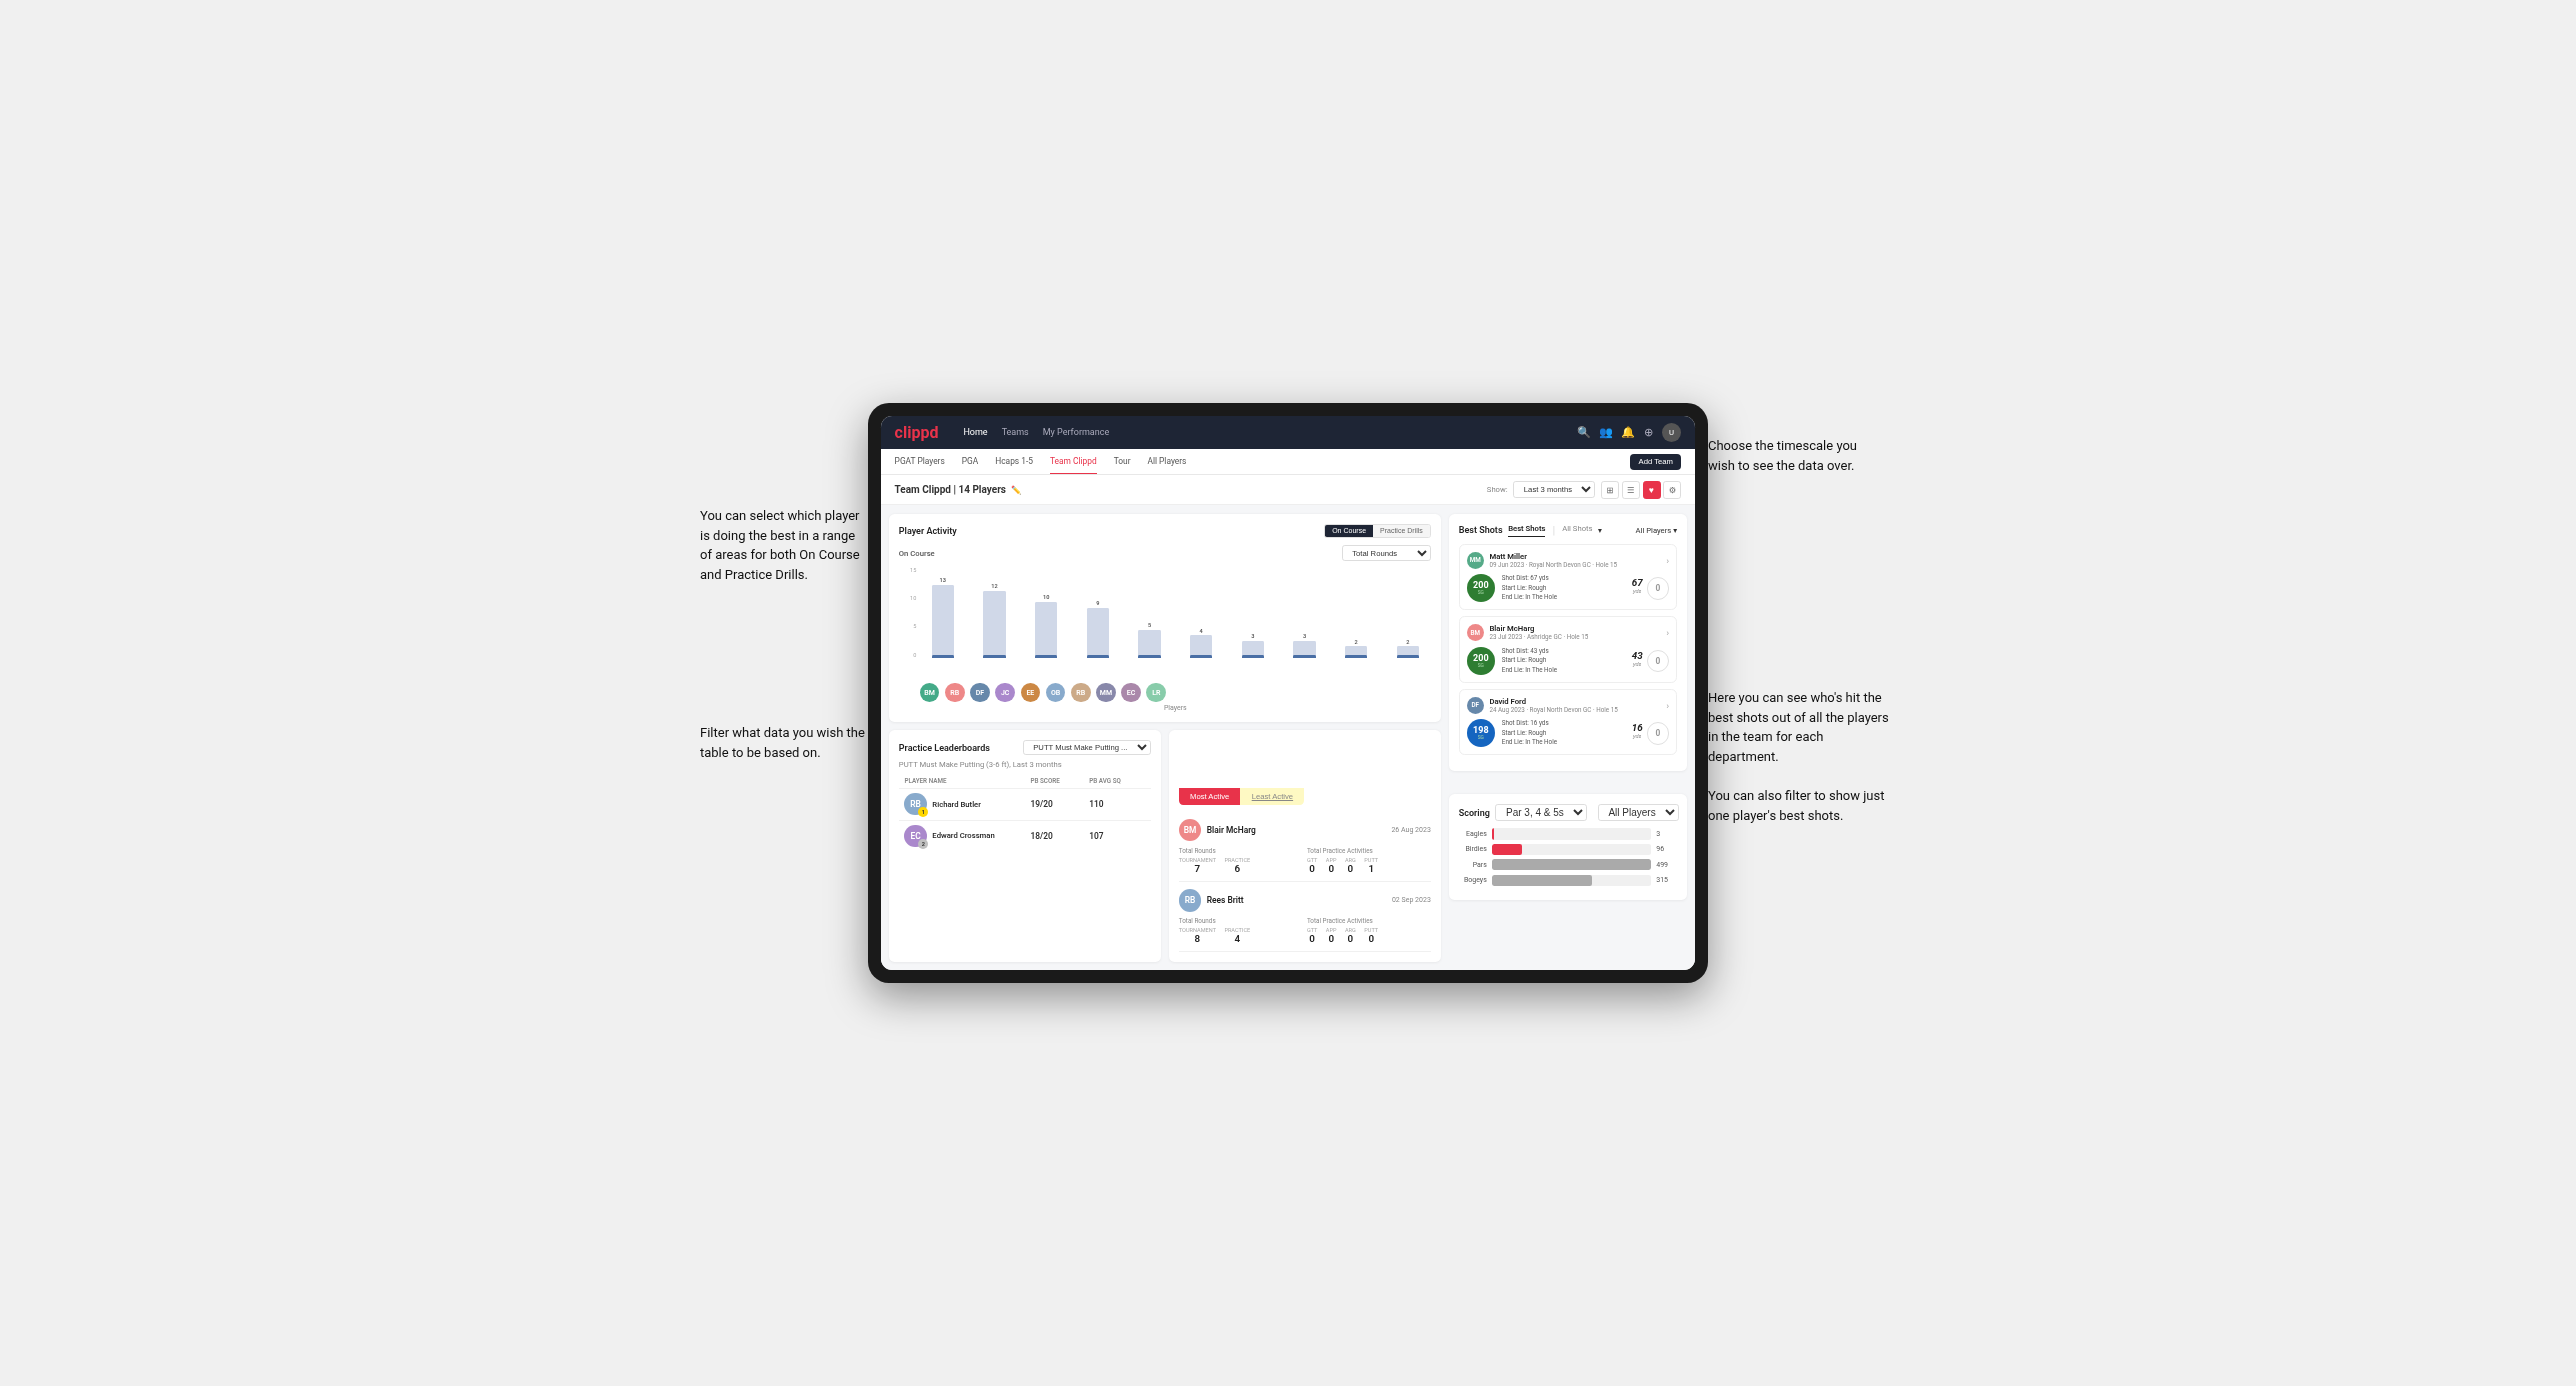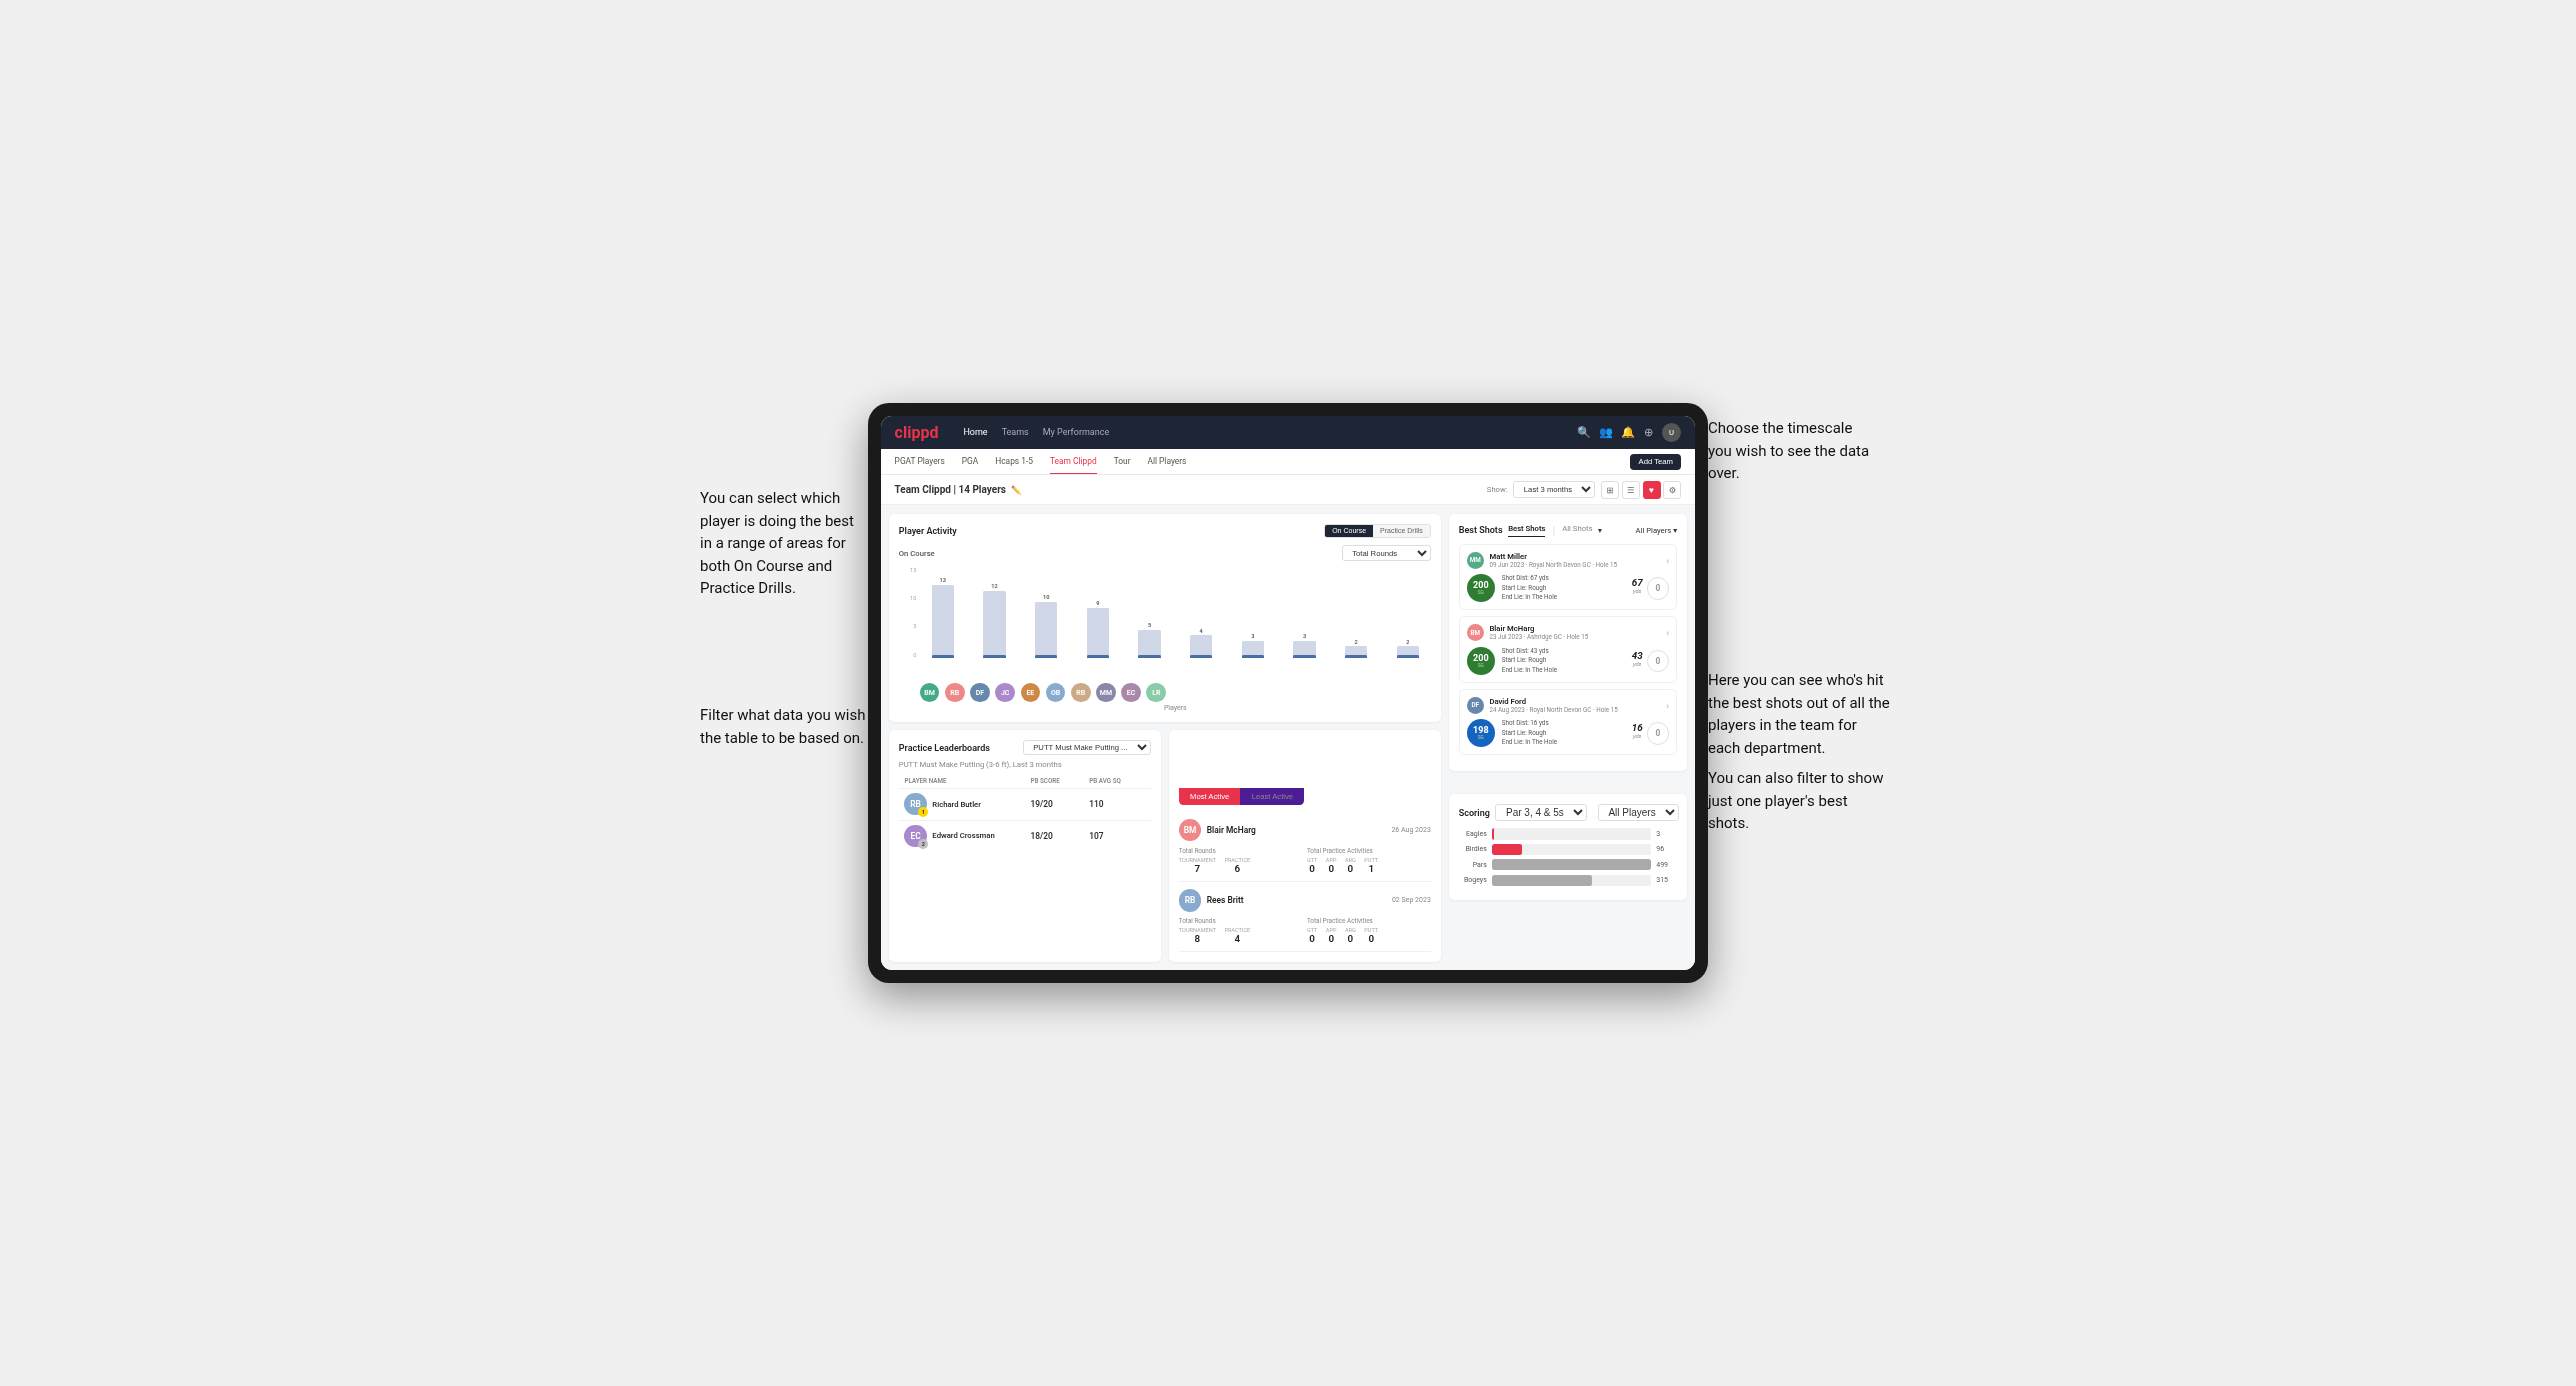--- a/index.html
+++ b/index.html
@@ -14,24 +14,25 @@
     }
 
     .page-wrapper {
       position: relative;
       width: 840px;
     }
 
     
     .annotation {
       position: absolute;
-      font-size: 15px;
+      font-size: 13px;
       line-height: 1.5;
       color: #111;
       max-width: 154px;
+      margin-top: 19px;
     }
     .annotation-top-right {
       top: 14px;
       right: -168px;
       max-width: 168px;
     }
     .annotation-left-top {
       left: -168px;
       top: 84px;
       max-width: 168px;
@@ -620,22 +621,23 @@
       font-size: 7.7px;
       cursor: pointer;
       border: none;
       margin-top: 48px;
     }
     .activity-btn.active {
       background: #e8334a;
       color: #fff;
     }
     .activity-btn.inactive {
-      background: #4c1d95;
+      background: #fef9c3;
       color: #888;
+      text-decoration: underline;
     }
 
     .activity-player-card {
       padding: 7px 0;
       border-bottom: 0.7px solid #f0f0f0;
     }
     .activity-player-header {
       display: flex;
       align-items: center;
       gap: 5.6px;

